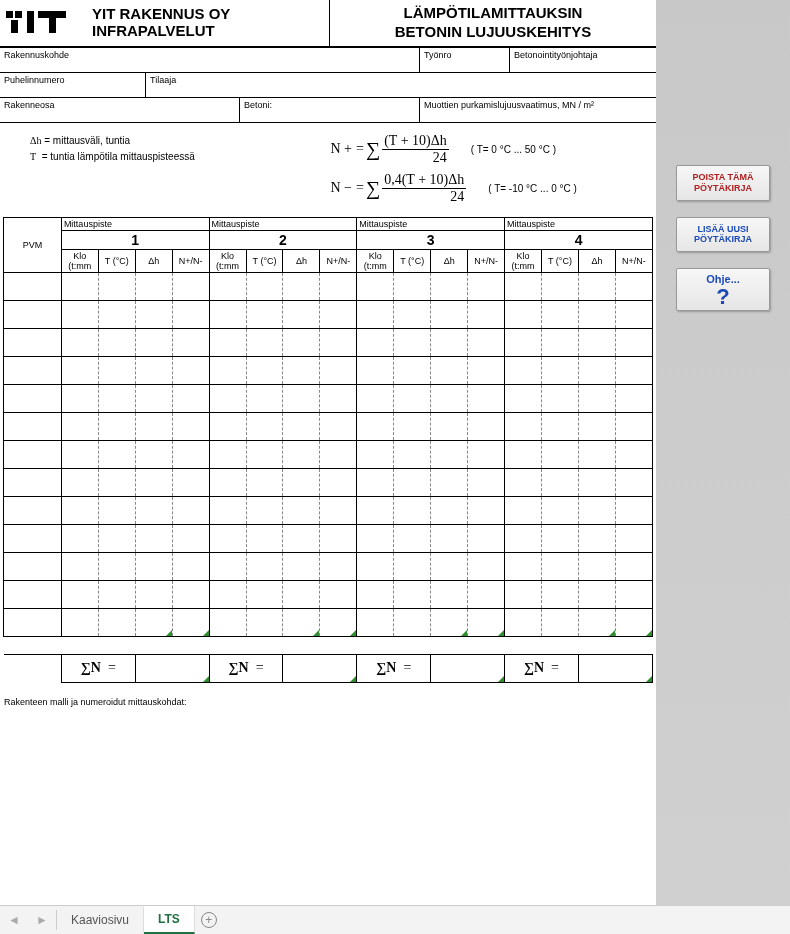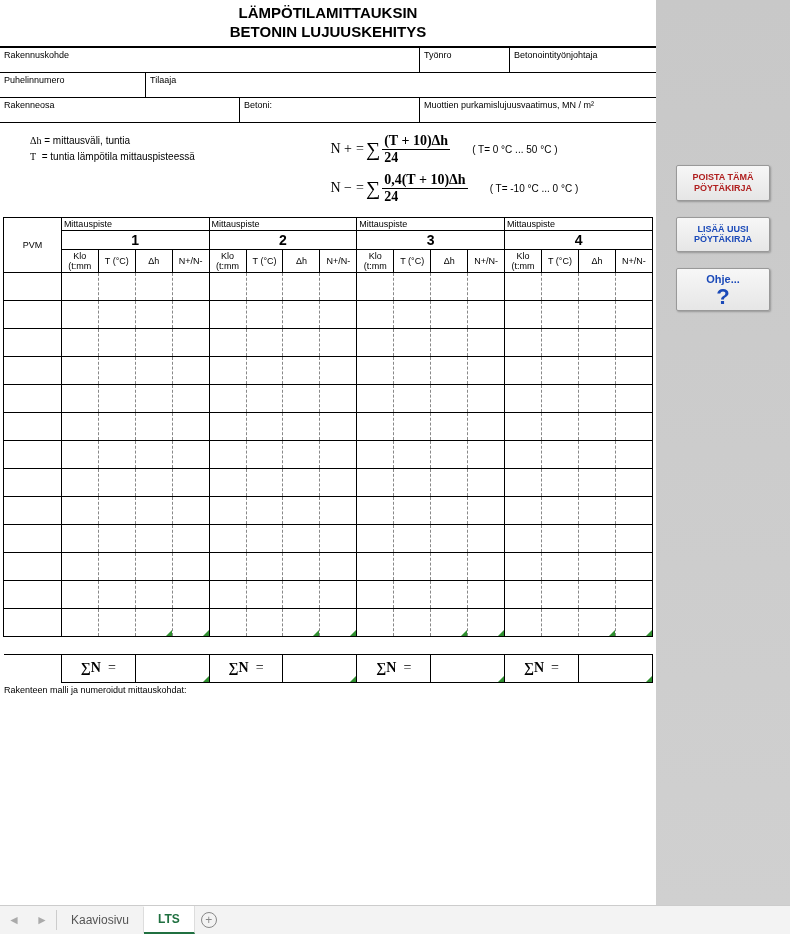--- a/index.html
+++ b/index.html
@@ -78,61 +78,77 @@
   .info-cell:last-child { border-right:none; }
   .w-a { width:240px;} .w-b { width:180px;} .w-c { flex:1;}
   
   .legend-area { display:flex; padding:10px 14px 6px 30px; }
   .legend-left { width:280px; font-size:10px; line-height:1.6; }
   .legend-left i { font-style: normal; font-family: "Times New Roman", serif; }
   .legend-right { flex:1; font-family:"Times New Roman", serif; font-size:14px; }
   .formula-row { display:flex; align-items:center; margin-bottom:6px; }
   .formula-lhs { width:46px; text-align:right; padding-right:4px; }
   .sigma { font-size:20px; padding:0 2px; }
-  .frac { display:inline-block; text-align:left; vertical-align:middle;font-weight:bold; }
+  .frac { display:inline-block; text-align:right; vertical-align:middle; }
   .frac > span { display:block; padding:0 2px; }
   .frac .bar { border-top:1px solid #000; }
   .temp-note { font-size:10px; font-family: Arial,sans-serif; margin-left:22px; }
   
   table.mtab { border-collapse: collapse; width: 650px; margin-left:3px; }
   table.mtab th, table.mtab td {
     border: 1px solid #000;
     text-align:center;
     font-weight:normal;
   }
   table.mtab th { font-size:9px; padding:1px 0; }
   table.mtab .grp { font-size:14px; font-weight:bold; }
   table.mtab .mp { font-size:9px; text-align:left; padding:1px 2px; border-bottom:none; }
   table.mtab td { height:28px; }
   table.mtab .sumcell { font-family:"Times New Roman",serif; font-size:14px; }
   .green-mark { position:relative; }
   .green-mark::after {
     content:""; position:absolute; right:0; bottom:0;
     width:0;height:0; border-left:6px solid transparent; border-bottom:6px solid #2f8f2f;
   }
-  .notes-label { font-size:9px; padding:2px 4px; }
+  .notes-label { font-size:9px; padding:14px 4px; }
   
   .tabstrip {
     position:absolute; left:0; bottom:0; width:790px; height:29px;
     background:#f3f3f3; border-top:1px solid #ccc;
     display:flex; align-items:center; font-size:12px;
   }
   .ts-nav { width:28px; text-align:center; color:#aaa; cursor:pointer; }
   .ts-sep { width:1px; height:20px; background:#ccc; }
   .ts-tab { padding:6px 14px; color:#555; cursor:pointer; border-right:1px solid #ddd; }
   .ts-tab.active { background:#fff; color:#207040; font-weight:bold; border-bottom:2px solid #207040; }
   .ts-add { width:28px; text-align:center; color:#888; cursor:pointer; }
   .ts-add .circ { display:inline-block; width:16px;height:16px;border:1px solid #888;border-radius:50%; line-height:14px; }
 </style>
 </head>
 <body>
 
 <div class="page-area">
 
   <div class="hdr">
+    <div class="hdr-left">
+      <span class="logo">
+        <svg width="78" height="26" viewBox="0 0 78 26">
+          <rect x="0" y="2" width="7" height="7" fill="#000"></rect>
+          <rect x="9" y="2" width="7" height="7" fill="#000"></rect>
+          <rect x="5" y="11" width="7" height="13" fill="#000"></rect>
+          <rect x="21" y="2" width="7" height="22" fill="#000"></rect>
+          <rect x="32" y="2" width="28" height="7" fill="#000"></rect>
+          <rect x="43" y="2" width="7" height="22" fill="#000"></rect>
+        </svg>
+      </span>
+      <div class="hdr-co">
+        <div>YIT RAKENNUS OY</div>
+        <div>INFRAPALVELUT</div>
+      </div>
+    </div>
     <div class="hdr-right">
       <div>
         <div>LÄMPÖTILAMITTAUKSIN</div>
         <div>BETONIN LUJUUSKEHITYS</div>
       </div>
     </div>
   </div>
 
   <div class="info-row">
     <div class="info-cell" style="width:420px">Rakennuskohde</div>

